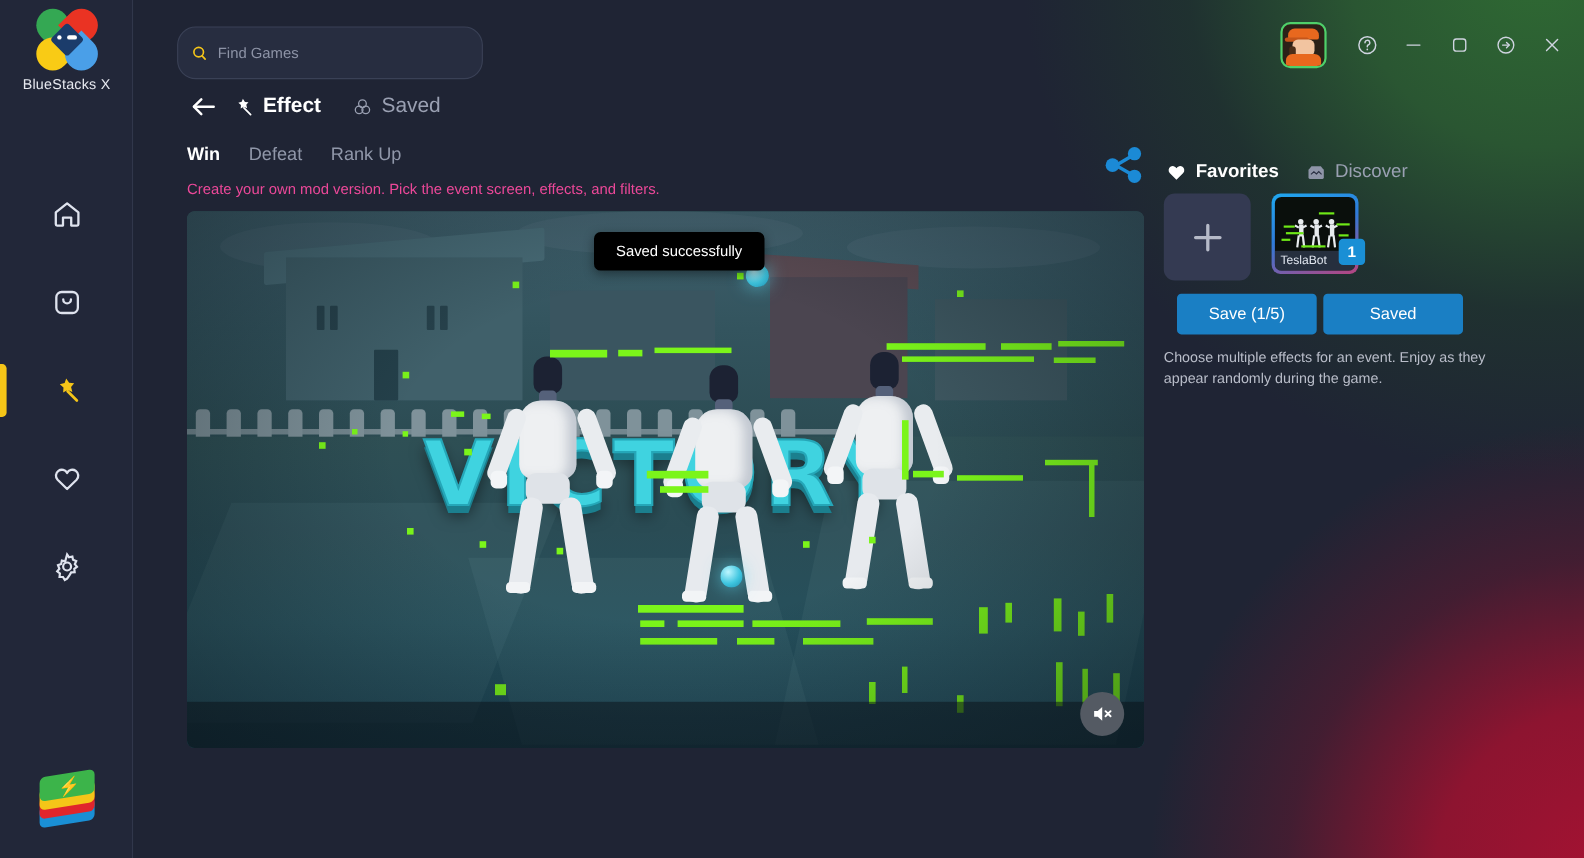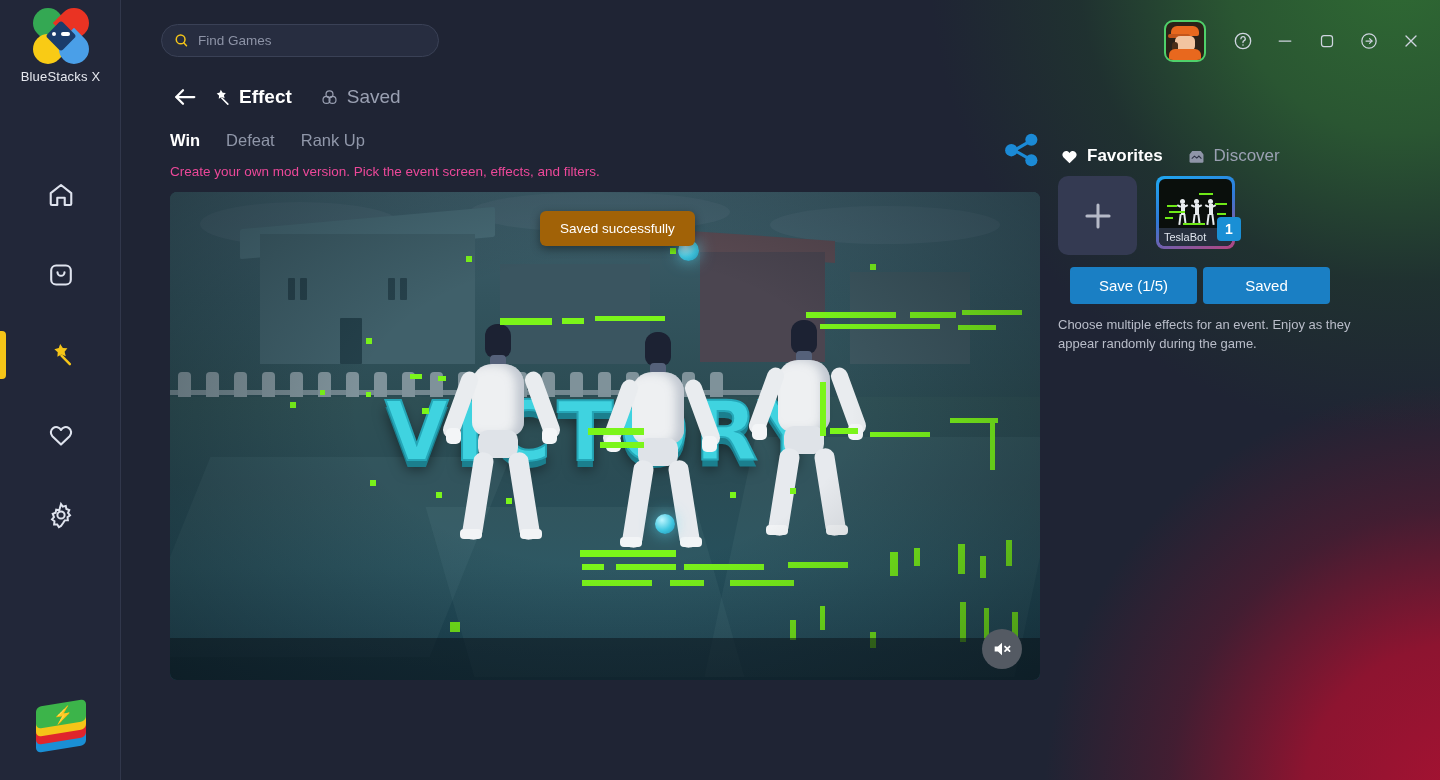--- a/index.html
+++ b/index.html
@@ -58,21 +58,21 @@
     transform:skewY(-9deg); }
   .bs-l-blue   { background:#1a8fd5; top:32px; }
   .bs-l-red    { background:#e0252c; top:24px; }
   .bs-l-yellow { background:#f5c518; top:16px; }
   .bs-l-green  { background:#3cb44a; top:6px;  height:22px; }
   #bs-bolt { position:absolute; left:20px; top:9px; color:#eafbe6; font-size:16px; font-weight:bold;
     transform:skewY(-9deg); }
 
   
   #search-wrap {
-    position:absolute; left:161px; top:24px; width:278px; height:33px;
+    position:absolute; left:161px; top:24px; width:278px; height:48px;
     background:#272d40; border:1px solid #3a4156; border-radius:17px;
     display:flex; align-items:center; padding:0 12px; z-index:6;
   }
   #search-icon { width:15px; height:15px; flex:none; margin-right:9px; }
   #search-input {
     background:transparent; border:0; outline:none; color:#cfd3de;
     font-family:inherit; font-size:13.5px; width:100%;
   }
   #search-input::placeholder { color:#8d93a6; }
 
@@ -159,21 +159,21 @@
 
   
   .glx { position:absolute; background:#7bf51a; }
   
   .orb { position:absolute; border-radius:50%;
     background:radial-gradient(circle at 35% 30%, #bdf6ff, #3fc6e0 55%, #1f8fb0 100%);
     box-shadow:0 0 16px rgba(90,220,245,.7); }
 
   #toast {
     position:absolute; left:370px; top:19px; padding:10px 20px;
-    background:#a16207; color:#fff; font-size:13.5px; border-radius:6px;
+    background:#000000; color:#fff; font-size:13.5px; border-radius:6px;
     box-shadow:0 3px 10px rgba(0,0,0,.4); z-index:9;
   }
   #continue-btn {
     position:absolute; left:648px; top:447px; width:205px; height:40px; border-radius:20px;
     background:linear-gradient(#c8cdd2, #9ca3ab 55%, #858c95 100%);
     border:1px solid #dfe3e7; box-shadow:0 4px 0 rgba(80,88,96,.8);
     display:flex; align-items:center; justify-content:center;
     font-size:16px; font-weight:bold; color:#fff; letter-spacing:1.4px;
     text-shadow:0 1px 2px rgba(0,0,0,.35); cursor:pointer; z-index:8;
   }

